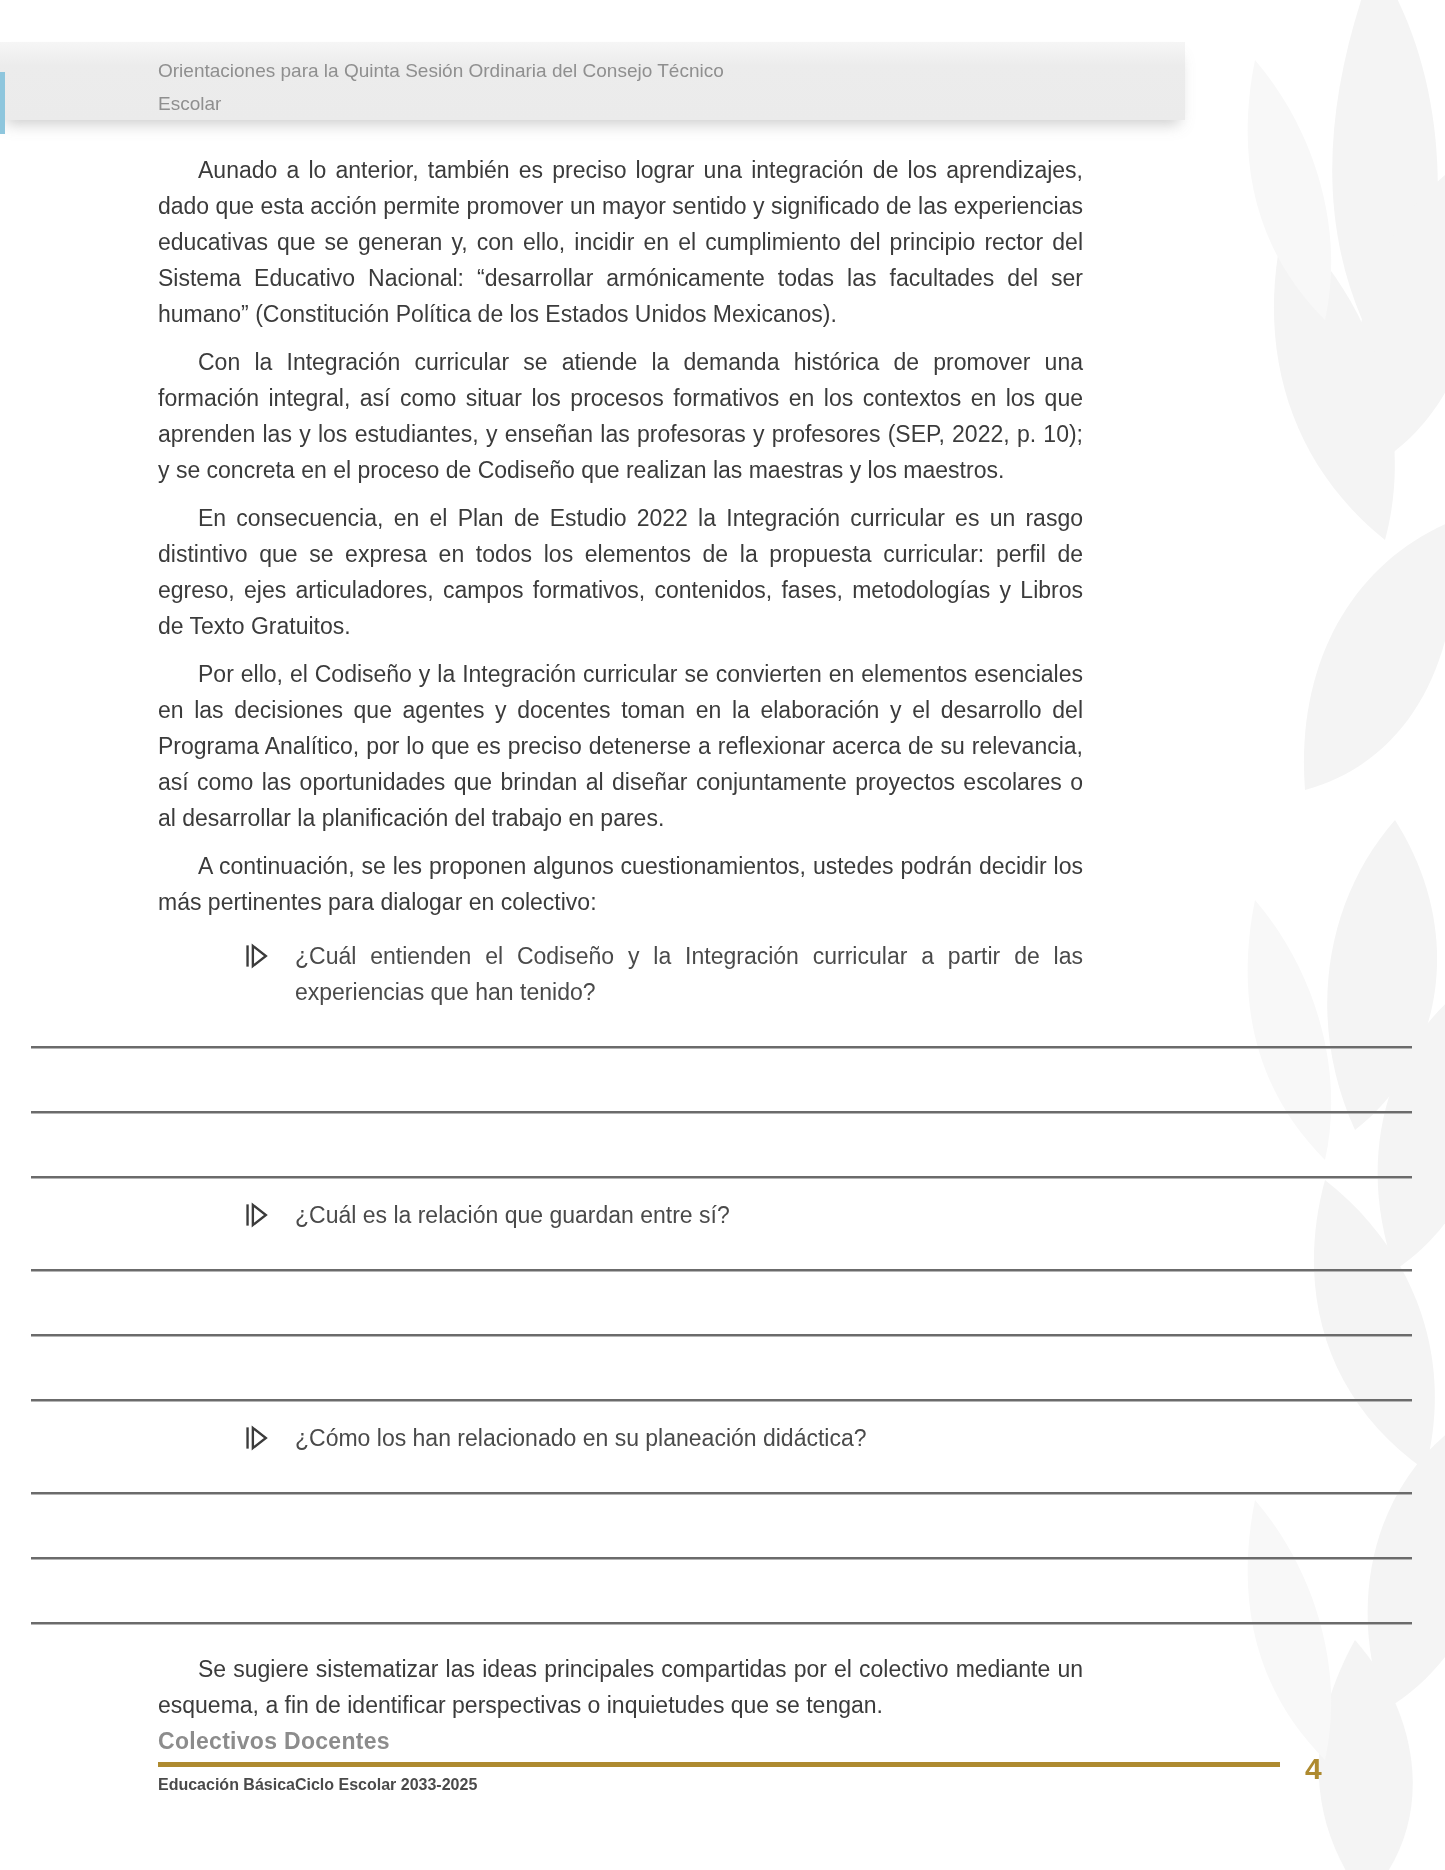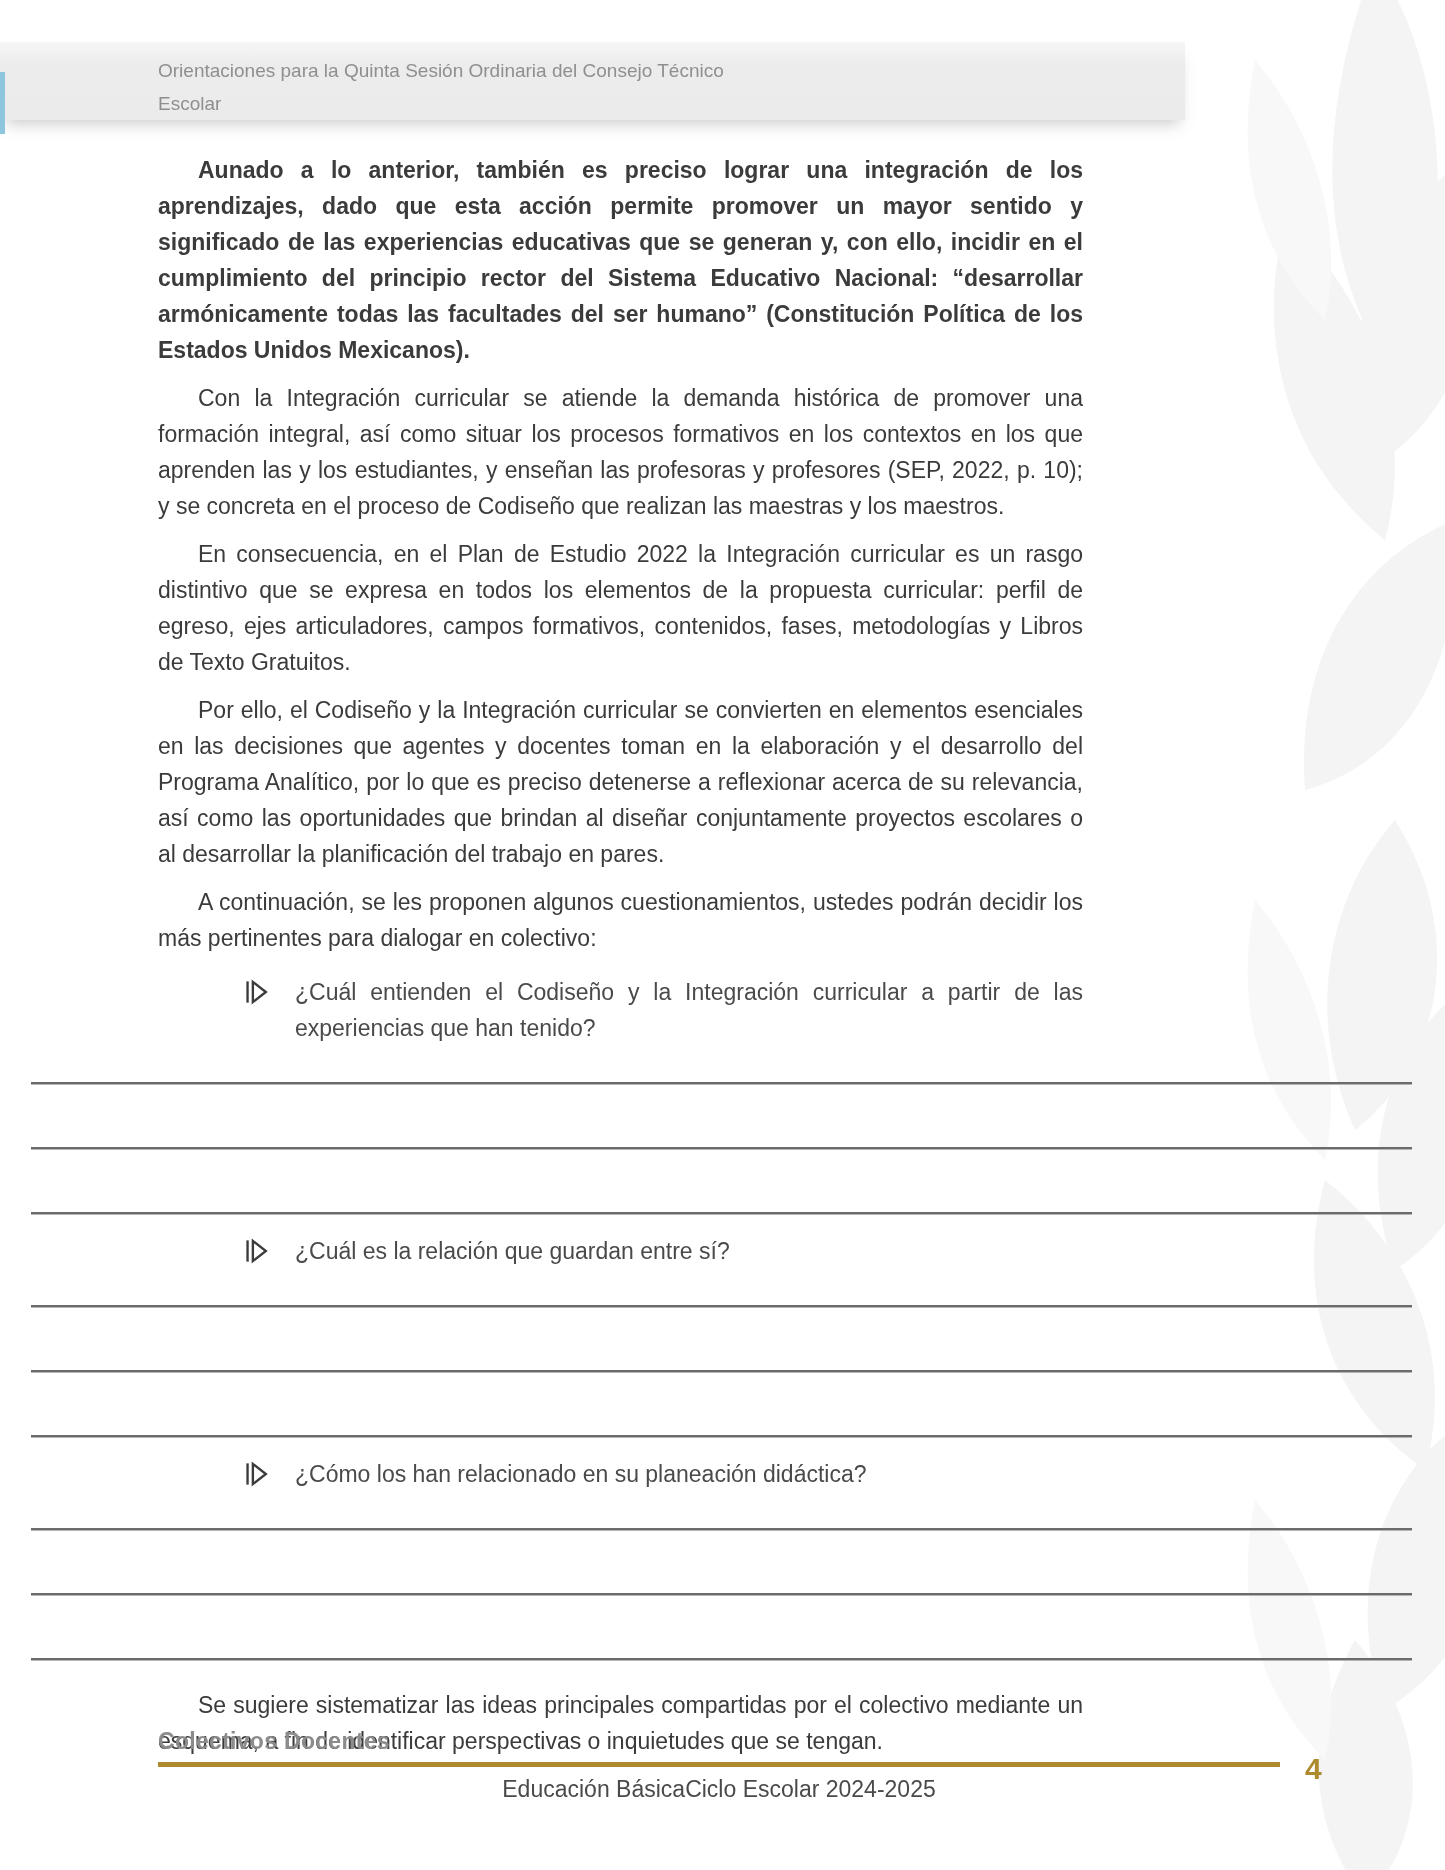--- a/index.html
+++ b/index.html
@@ -39,21 +39,21 @@
   .content {
     position:absolute; top:118px; left:0; right:0; z-index:1;
     padding:0 362px 0 158px;
   }
   .para {
     font-size:23px; line-height:36px;
     text-align:justify; text-indent:40px;
     margin:0 0 12px 0;
     color:#3b3b3b;
   }
-  .para.first { margin-top:34px;font-weight:bold; }
+  .para.first { margin-top:34px; }
 
   
   .question {
     position:relative;
     padding-left:137px;
     margin-top:18px;
     font-size:23px; line-height:36px;
     color:#4a4a4a;
     text-align:justify;
   }
@@ -74,22 +74,22 @@
   .footer {
     position:absolute; top:1728px; left:158px; width:1122px; z-index:1;
   }
   .footer-section {
     font-size:23px; color:#8c8c8c; font-weight:700; letter-spacing:0.3px;
   }
   .footer-rule {
     margin-top:7px; height:5px; background:#ae8a2f;
   }
   .footer-row {
-    margin-top:9px; display:flex; justify-content:center;
-    font-size:23px; font-weight:normal; color:#4a4a4a;
+    margin-top:9px; display:flex; justify-content:flex-start;
+    font-size:16px; font-weight:bold; color:#4a4a4a;
   }
   .page-number {
     position:absolute; top:1752px; left:1305px;
     font-size:30px; font-weight:bold; color:#ae8a2f; z-index:1;
   }
 </style>
 </head>
 <body>
 
 <svg class="watermark" viewBox="0 0 310 1870" xmlns="http://www.w3.org/2000/svg" aria-hidden="true">
@@ -171,16 +171,16 @@
 </div>
 
   <p class="para closing">Se sugiere sistematizar las ideas principales compartidas por el colectivo mediante un esquema, a fin de identificar perspectivas o inquietudes que se tengan.</p>
 </main>
 
 <footer class="footer">
   <div class="footer-section">Colectivos Docentes</div>
   <div class="footer-rule"></div>
   <div class="footer-row">
     <span>Educación Básica</span>
-    <span>Ciclo Escolar 2024-2025</span>
+    <span>Ciclo Escolar 2033-2025</span>
   </div>
 </footer>
 <div class="page-number">4</div>
 
 </body></html>

